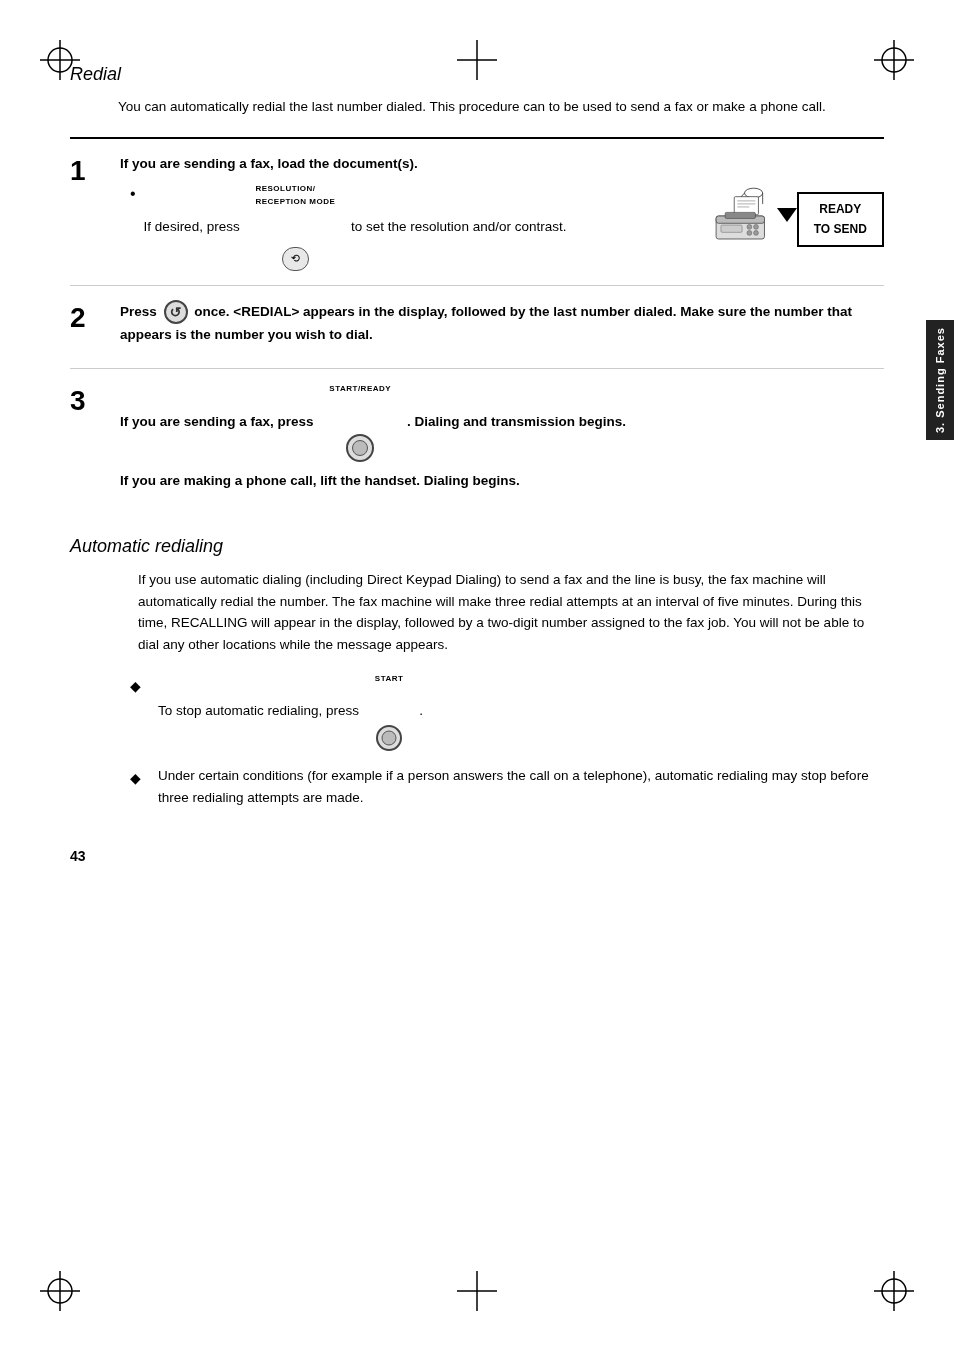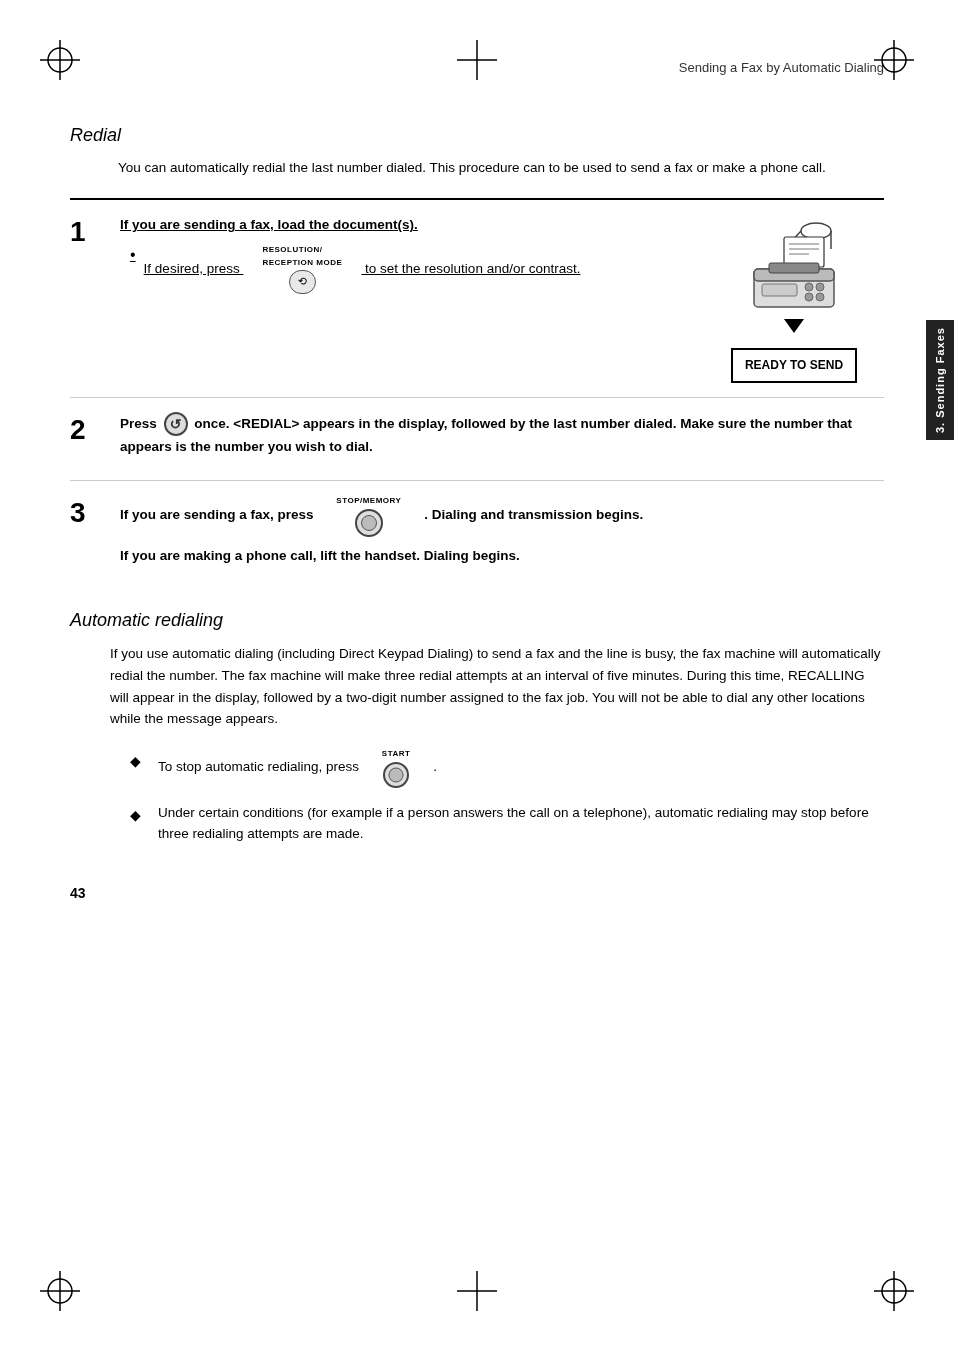--- a/index.html
+++ b/index.html
@@ -149,27 +149,26 @@
     }
 
     
     .step-1-inner {
       display: flex;
       width: 100%;
     }
 
     .step-1-text {
       flex: 1;
-      text-decoration: underline;
     }
 
     .step-1-visual {
       width: 180px;
       display: flex;
-      flex-direction: column;
+      flex-direction: row;
       align-items: center;
       justify-content: center;
       padding-top: 5px;
     }
 
     
     .arrow-down {
       width: 0;
       height: 0;
       border-left: 10px solid transparent;
@@ -177,21 +176,21 @@
       border-top: 14px solid #000;
       margin: 5px auto;
     }
 
     
     .section2 {
       margin-top: 30px;
     }
 
     .section2-text {
-      margin-left: 40px;
+      margin-left: 68px;
       font-size: 13.5px;
       line-height: 1.6;
       margin-bottom: 18px;
     }
 
     .diamond-bullet-list {
       margin-left: 60px;
     }
 
     .diamond-item {
@@ -216,21 +215,22 @@
       font-weight: bold;
       margin-top: 40px;
     }
 
     
     .btn-with-label {
       display: inline-flex;
       flex-direction: column;
       align-items: center;
       vertical-align: middle;
-      margin: 0 19px;
+      margin: 0 12px;
+      gap: 38px;
     }
 
     .btn-sup-text {
       font-size: 8px;
       font-weight: bold;
       letter-spacing: 0.5px;
       margin-bottom: 1px;
     }
 
     .start-memory-btn {
@@ -325,21 +325,20 @@
   <div class="reg-mark reg-bm">
     <svg viewBox="0 0 40 40">
       <line x1="20" y1="0" x2="20" y2="40" stroke="#000" stroke-width="1.5"></line>
       <line x1="0" y1="20" x2="40" y2="20" stroke="#000" stroke-width="1.5"></line>
     </svg>
   </div>
 
   <div class="sidebar-tab">3. Sending
 Faxes</div>
 
-  <div class="page-header">Sending a Fax by Automatic Dialing</div>
 
   <div class="redial-section">
     <div class="section-title">Redial</div>
     <div class="intro-text">You can automatically redial the last number dialed. This procedure can to be used to send a fax or make a phone call.</div>
 
     <div class="steps-box">
 
       <div class="step">
         <div class="step-number">1</div>
         <div class="step-content">
@@ -401,21 +400,21 @@
           </div>
         </div>
       </div>
 
       <div class="step step-no-border">
         <div class="step-number">3</div>
         <div class="step-content">
           <div class="step-header">
             If you are sending a fax, press 
             <span class="btn-with-label">
-              <span class="btn-sup-text">STOP/MEMORY</span>
+              <span class="btn-sup-text">START/READY</span>
               <span class="start-memory-btn">
                 <span class="start-memory-inner"></span>
               </span>
             </span>
             . Dialing and transmission begins.
           </div>
           <div style="margin-top:2px; font-weight:bold; font-size:13.5px;">
             If you are making a phone call, lift the handset. Dialing begins.
           </div>
         </div>

